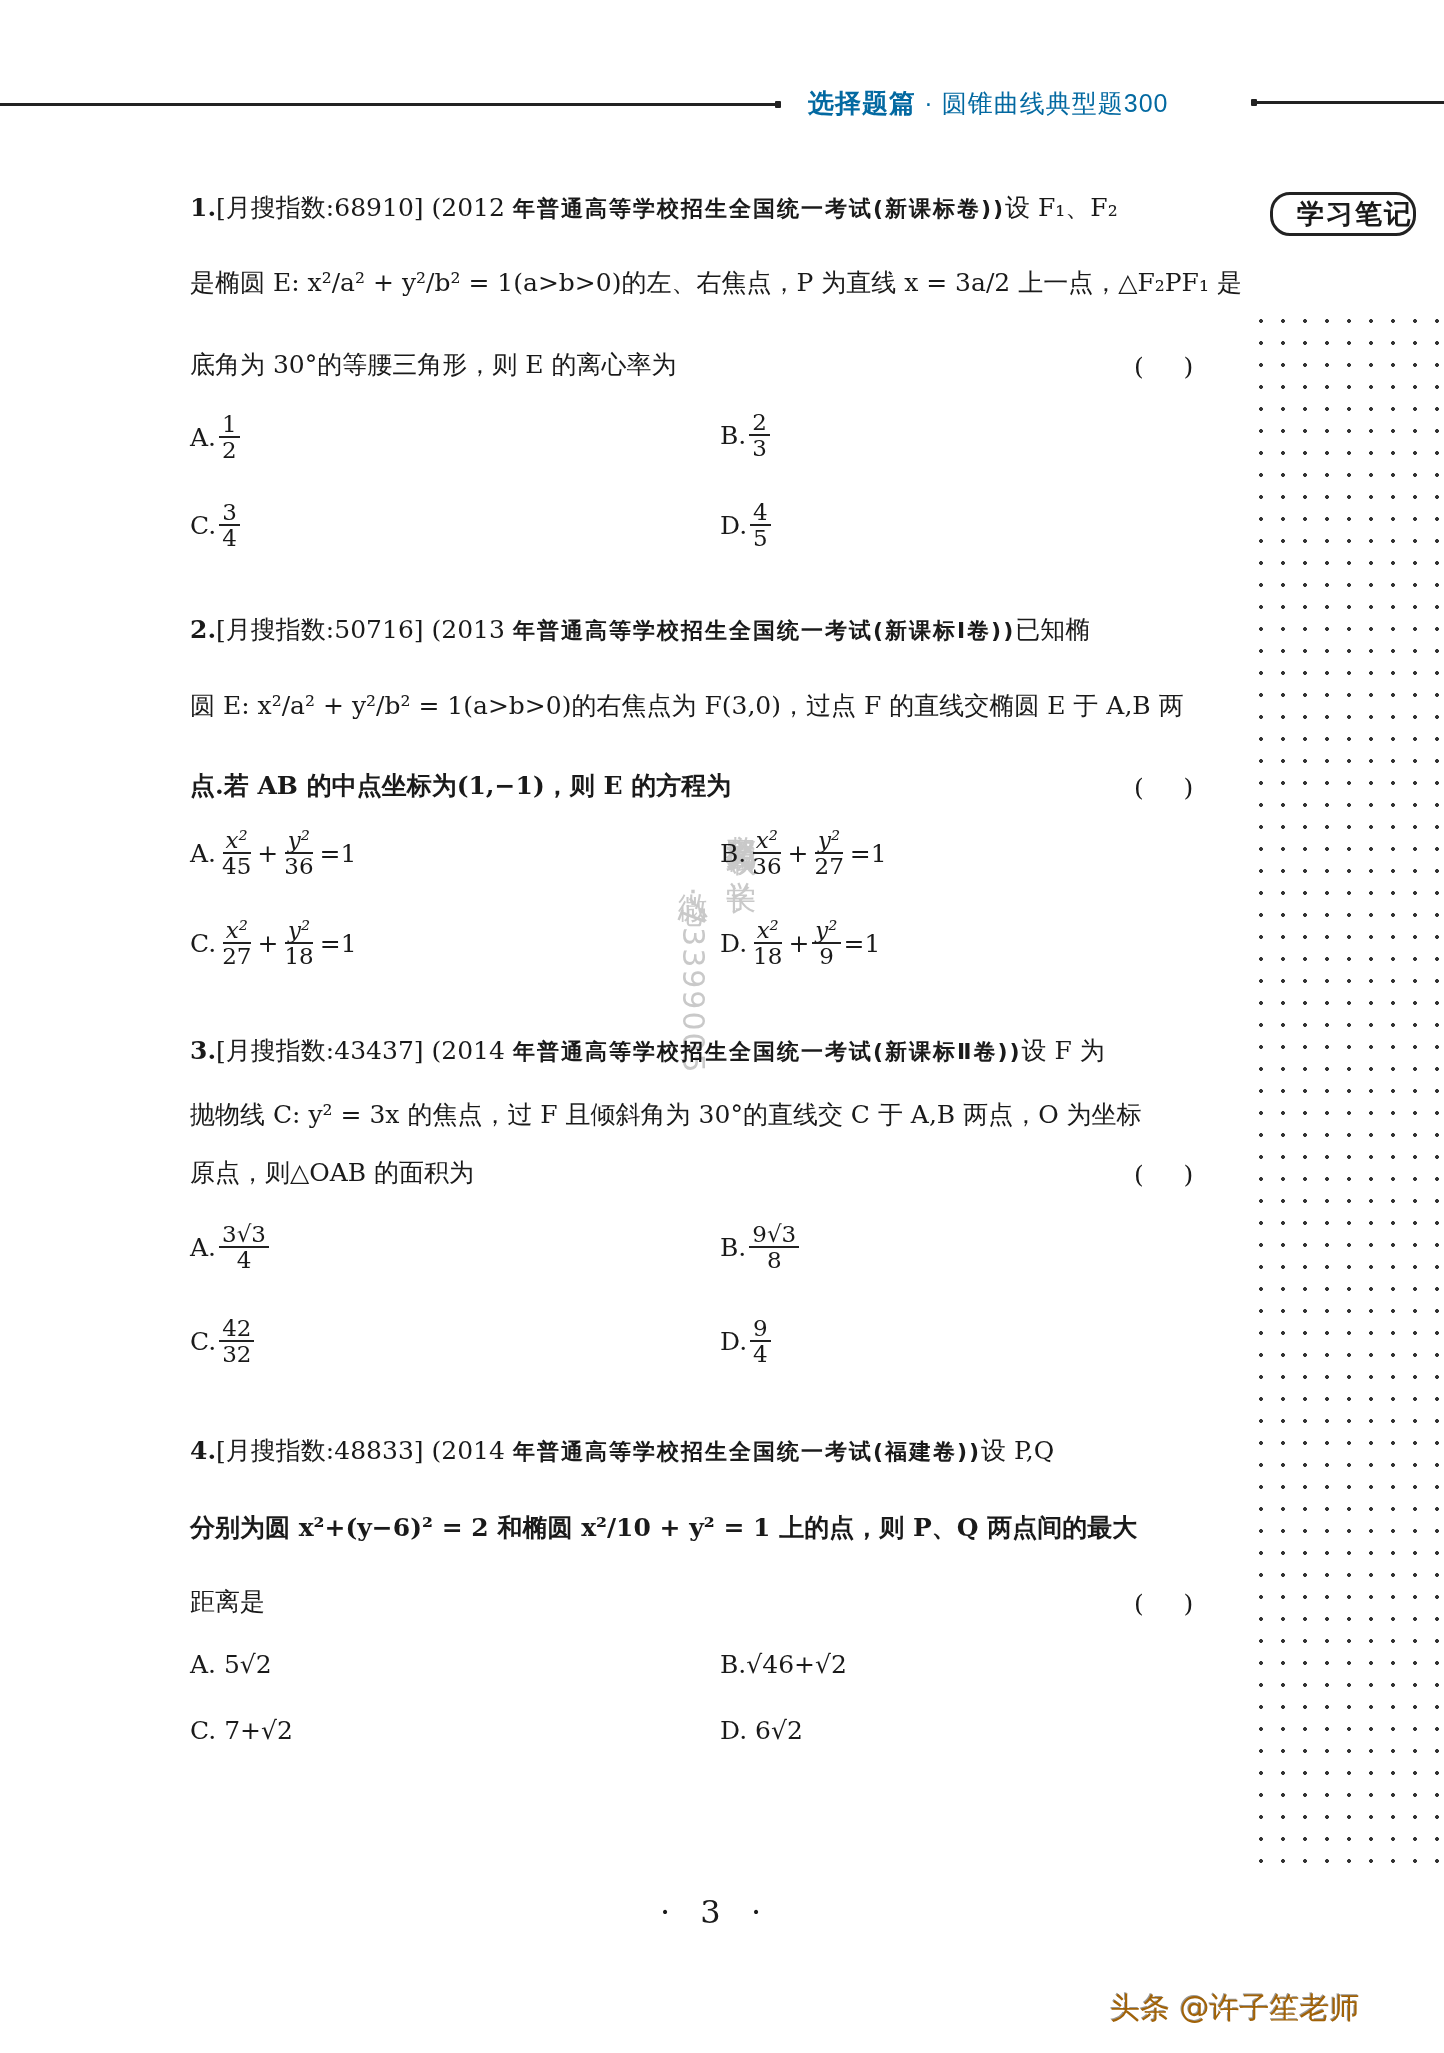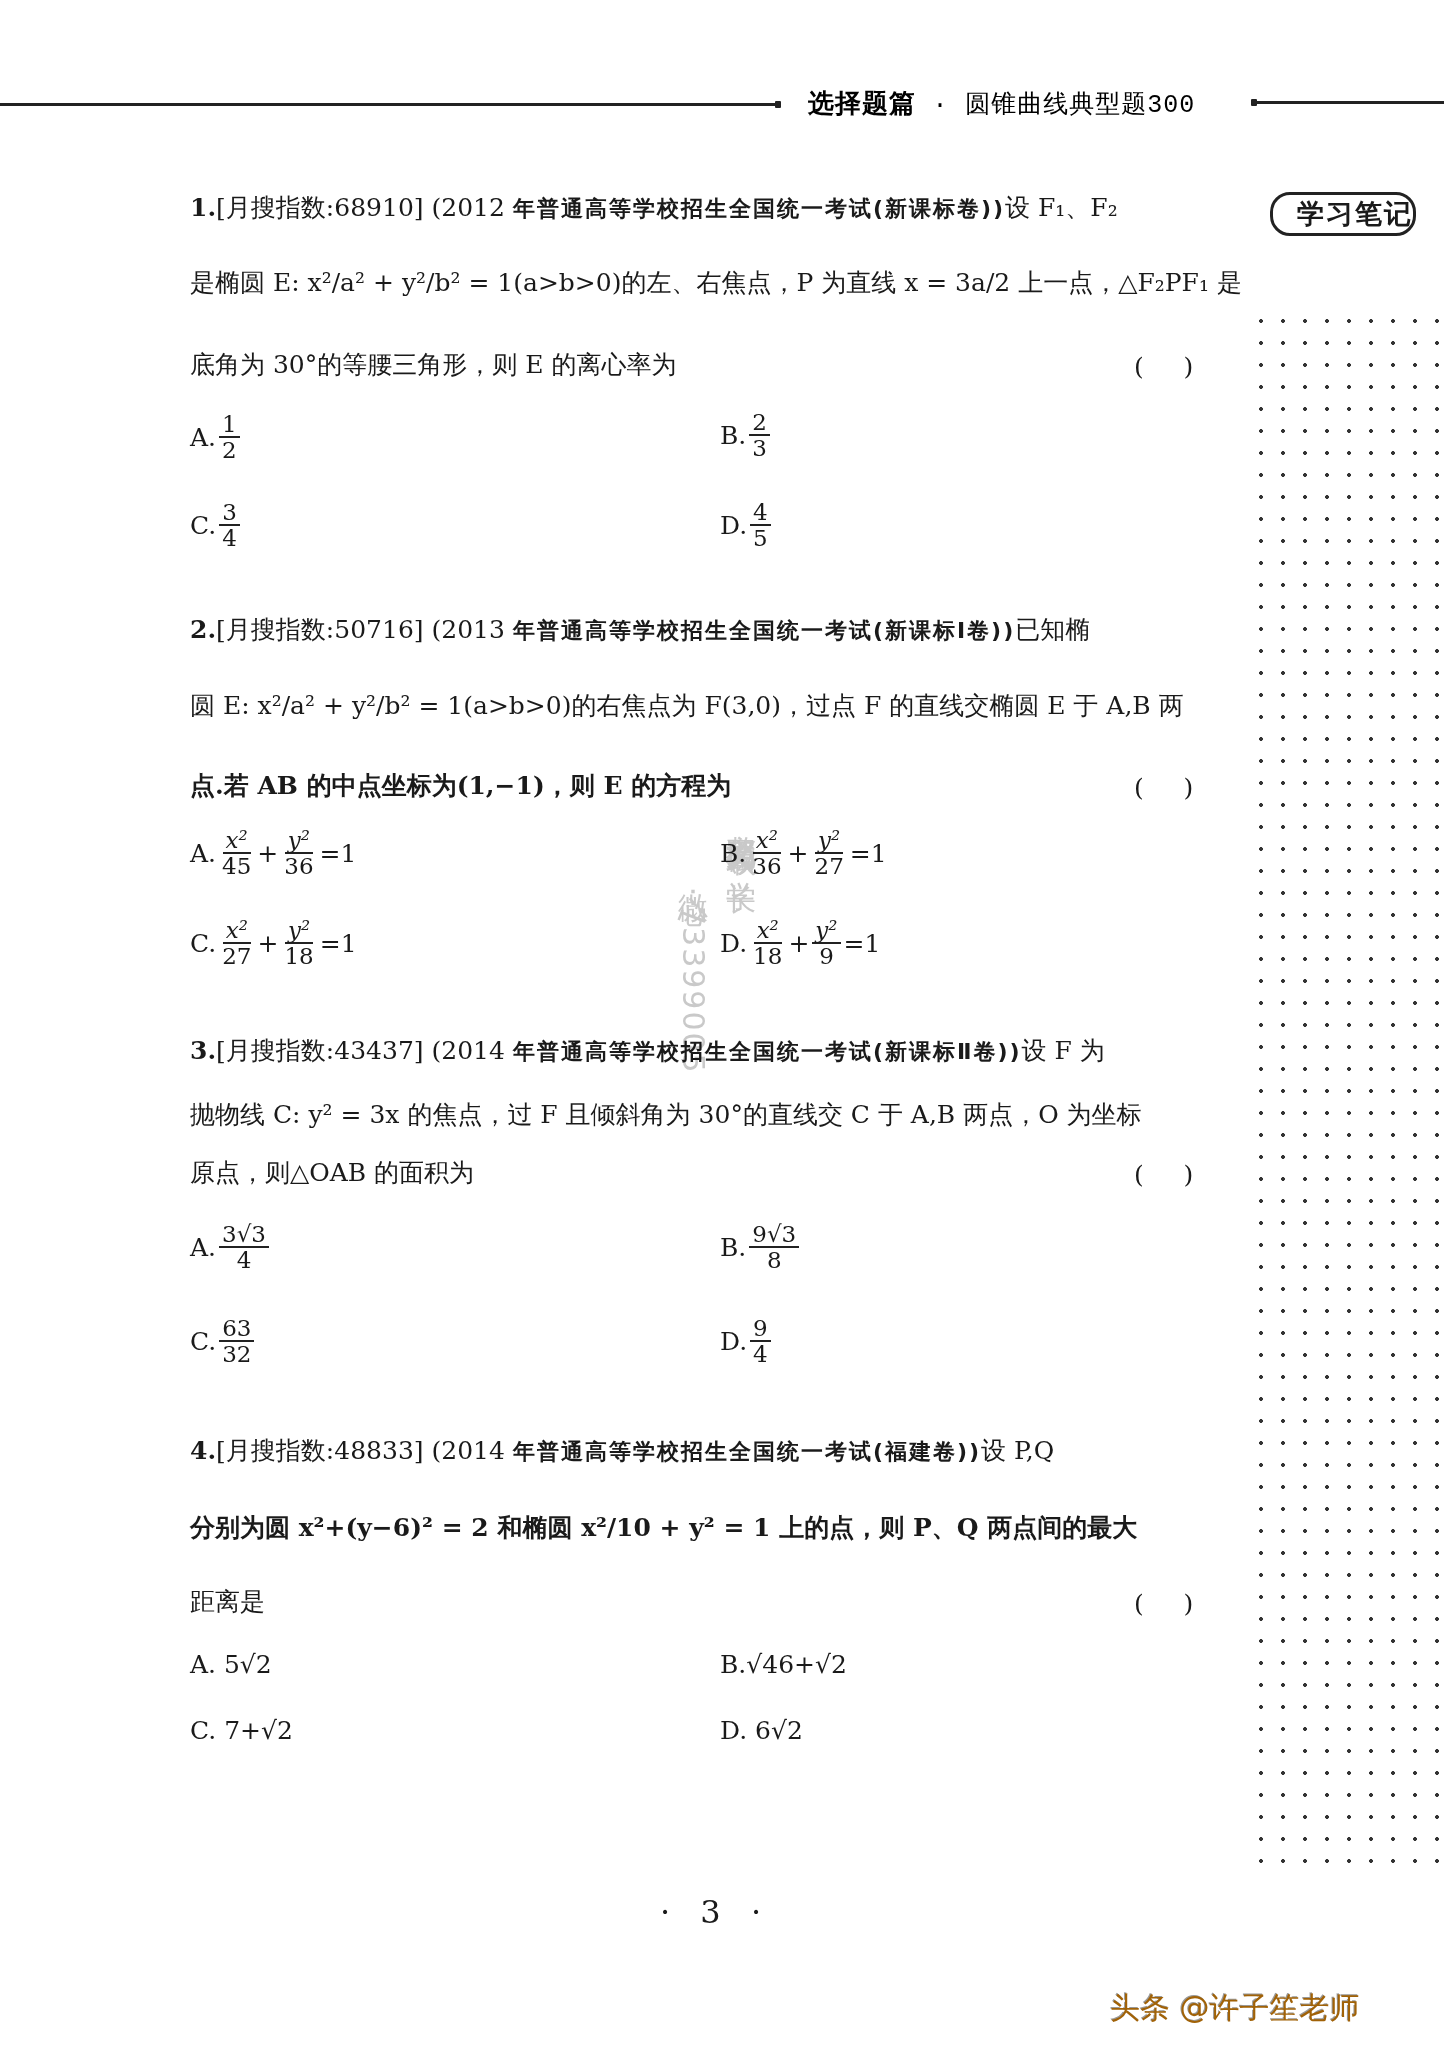--- a/index.html
+++ b/index.html
@@ -2,21 +2,21 @@
 <html><head>
 <meta charset="utf-8">
 <style>
   html,body{margin:0;padding:0;background:#fff;}
   body{width:1444px;height:2053px;position:relative;overflow:hidden;
        font-family:"DejaVu Serif","Liberation Serif",serif;color:#1a1a1a;}
   .hdr-line-left{position:absolute;left:0;top:103px;width:778px;height:3px;background:#222;}
   .hdr-line-left::after{content:"";position:absolute;right:-3px;top:-2px;width:6px;height:7px;background:#222;border-radius:1px;}
   .hdr-line-right{position:absolute;left:1254px;top:101px;width:190px;height:3px;background:#222;}
   .hdr-line-right::before{content:"";position:absolute;left:-3px;top:-2px;width:6px;height:7px;background:#222;border-radius:1px;}
-  .hdr-title{position:absolute;left:808px;top:86px;font-family:Liberation Mono, monospace;font-size:26px;font-weight:bold;letter-spacing:1px;color:#000000;white-space:nowrap;}
+  .hdr-title{position:absolute;left:808px;top:86px;font-family:Liberation Sans, sans-serif;font-size:26px;font-weight:bold;letter-spacing:1px;color:#0369a1;white-space:nowrap;}
   .hdr-title .sub{font-weight:normal;font-size:25px;}
   .notes-badge{position:absolute;left:1270px;top:192px;width:140px;height:38px;border:3px solid #222;border-radius:20px;
        font-family:"DejaVu Sans","Liberation Sans",sans-serif;font-size:27px;font-weight:bold;text-align:right;line-height:38px;letter-spacing:2px;}
   .dots{position:absolute;left:1250px;top:310px;width:194px;height:1560px;
         background-image:radial-gradient(circle,#333 1.6px,transparent 2.2px);
         background-size:22px 22px;background-position:0 0;}
   .line{position:absolute;left:190px;font-size:25px;white-space:nowrap;line-height:1;}
   .qnum{font-weight:bold;}
   .src{font-family:"DejaVu Sans","Liberation Sans",sans-serif;font-weight:bold;font-size:22px;letter-spacing:2px;}
   .paren{position:absolute;left:1134px;font-size:25px;white-space:pre;}
@@ -140,21 +140,21 @@
 <div class="opt" style="left:720px;top:1222px;">
     <span>B.</span>
     <span class="frac">
       <span class="n">9√3</span>
       <span class="d">8</span>
     </span>
   </div>
 <div class="opt" style="left:190px;top:1316px;">
     <span>C.</span>
     <span class="frac">
-      <span class="n">63</span>
+      <span class="n">42</span>
       <span class="d">32</span>
     </span>
   </div>
 <div class="opt" style="left:720px;top:1316px;">
     <span>D.</span>
     <span class="frac">
       <span class="n">9</span>
       <span class="d">4</span>
     </span>
   </div>

